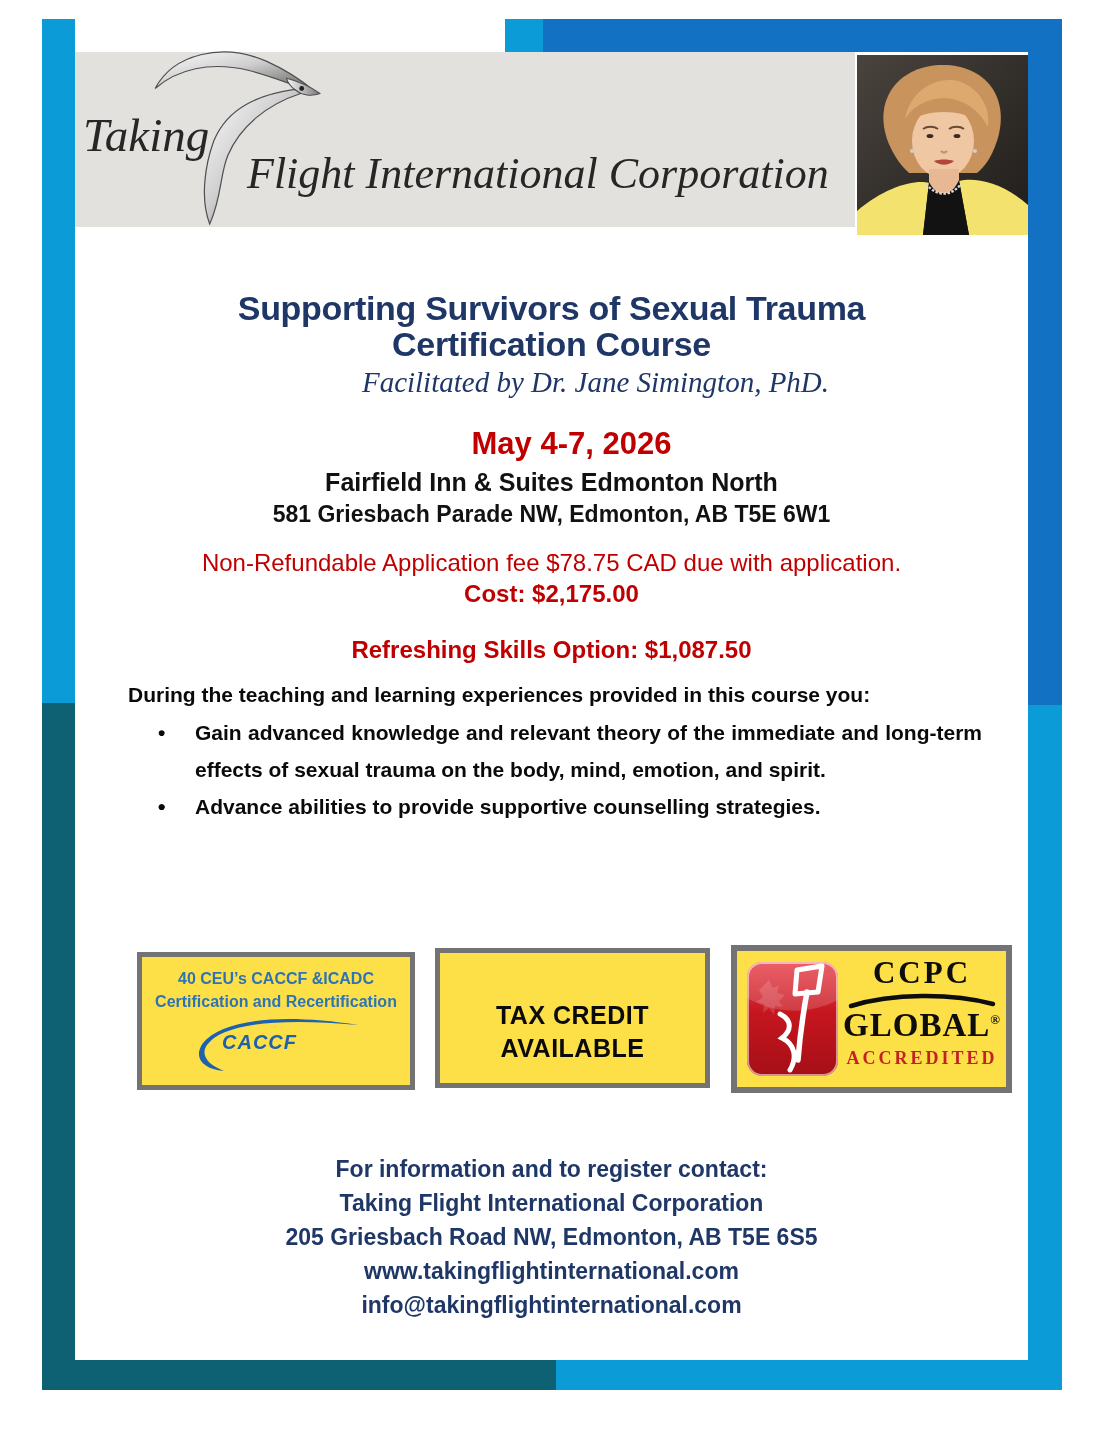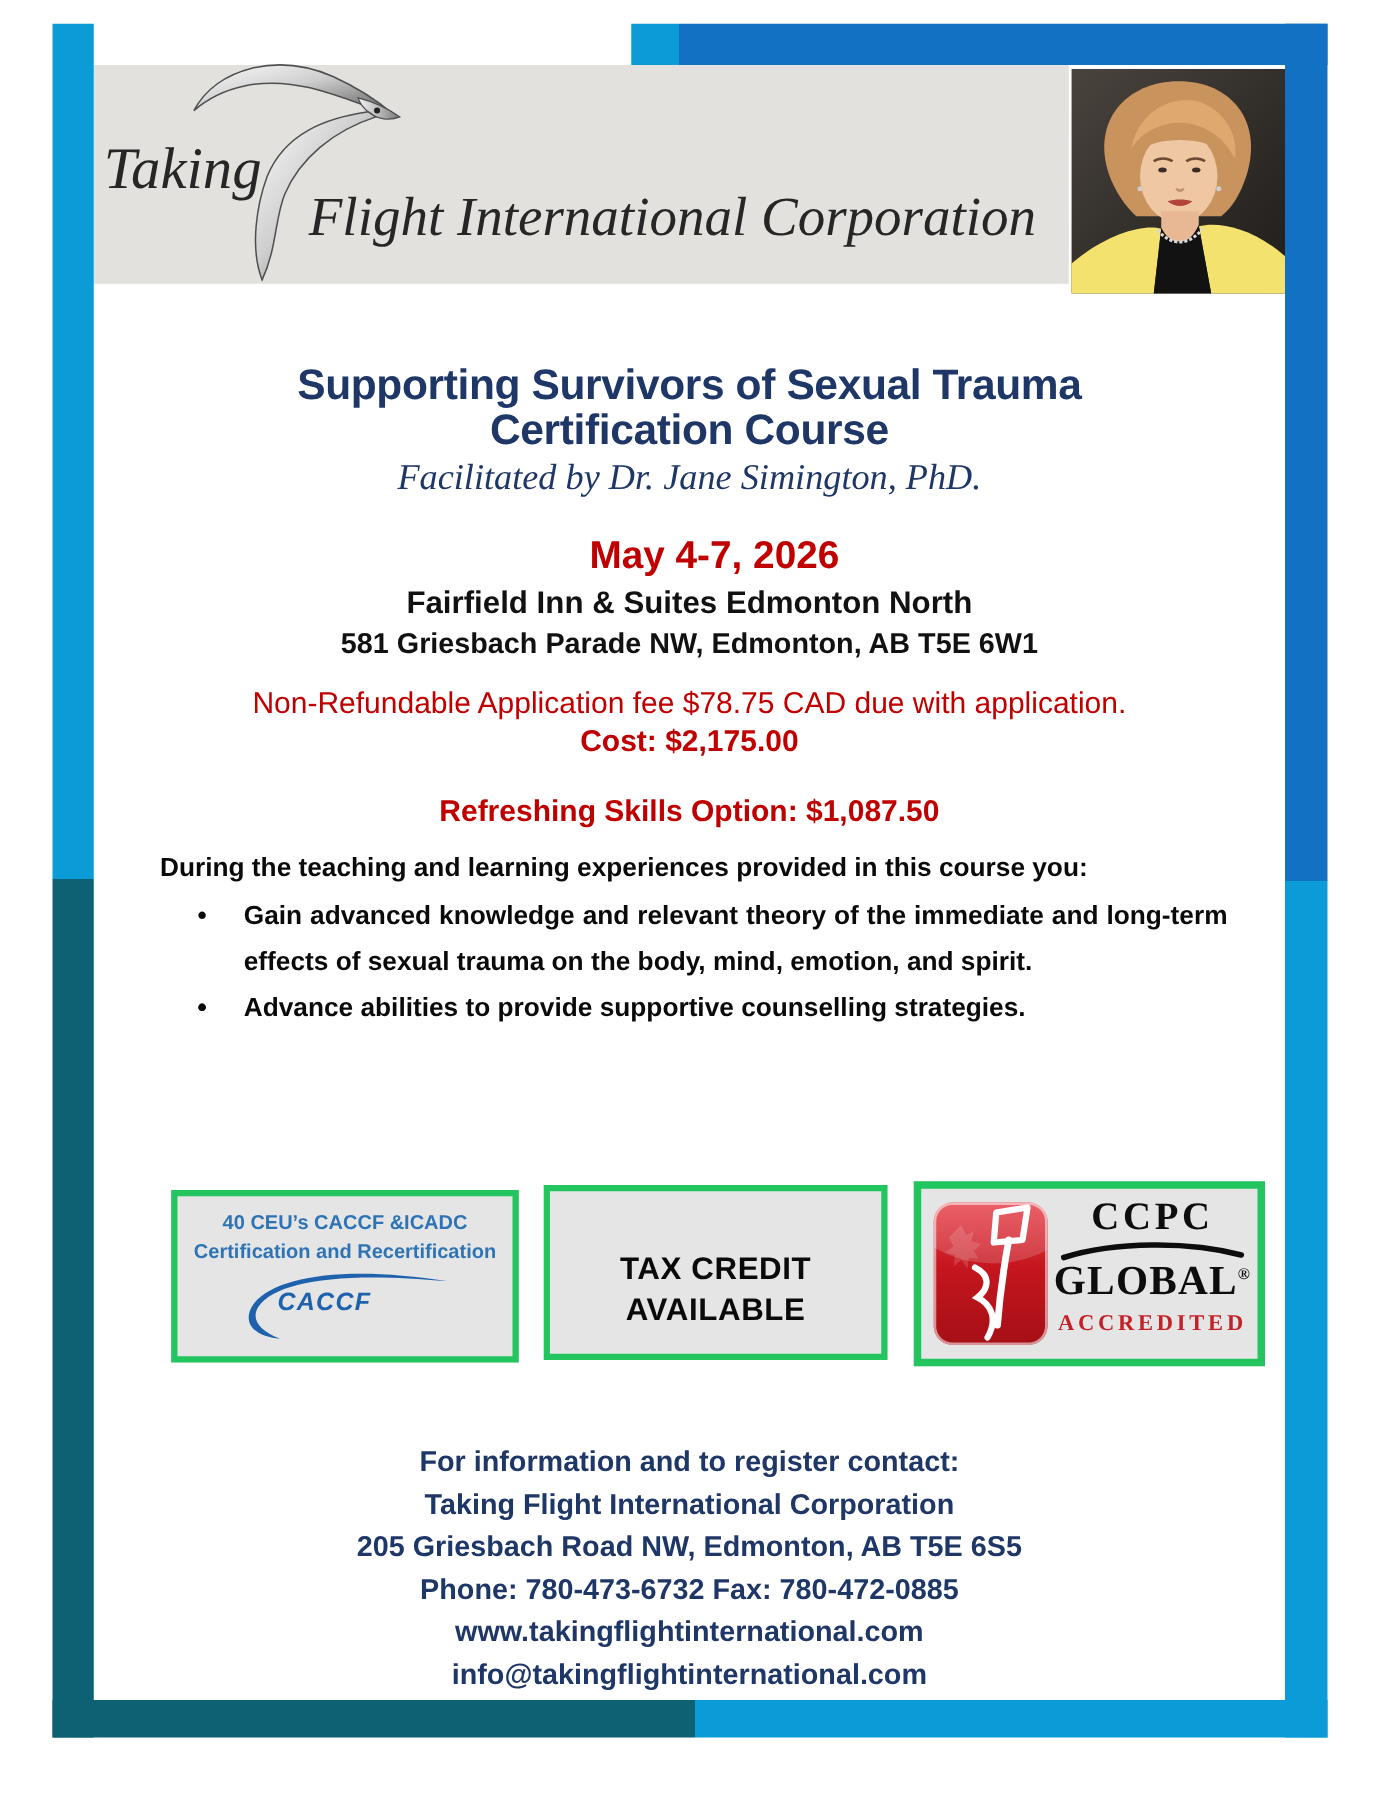--- a/index.html
+++ b/index.html
@@ -22,36 +22,36 @@
   .brand-taking { position:absolute; left:8px; top:56px; font-family:"Liberation Serif",serif;
                   font-style:italic; font-size:47px; color:#262626; }
   .bird-logo { position:absolute; left:72px; top:-6px; width:182px; height:184px; }
   .brand-rest { position:absolute; left:172px; top:96px; font-family:"Liberation Serif",serif;
                 font-style:italic; font-size:44px; color:#262626; white-space:nowrap; }
   .portrait { position:absolute; left:857px; top:55px; width:171px; height:180px; overflow:hidden; }
 
   
   .cblock { position:absolute; left:75px; width:953px; text-align:center; }
   .title { top:290px; color:#1E3766; font-weight:bold; font-size:34px; line-height:36px; letter-spacing:-0.3px; }
-  .facilitator { top:366px; color:#1E3766; font-family:"Liberation Serif",serif; font-style:italic; font-size:29px; }
+  .facilitator { top:366px; color:#1E3766; font-family:"Liberation Serif",serif; font-style:italic; font-size:29px;padding-left:44px; }
   .dates { top:426px; color:#C00000; font-weight:bold; font-size:31px;padding-left:20px; }
   .venue { top:468px; color:#111111; font-weight:bold; font-size:25px; }
   .address { top:501px; color:#111111; font-weight:bold; font-size:23px; }
   .fee { top:549px; color:#C00000; font-weight:normal; font-size:24px; }
   .cost { top:580px; color:#C00000; font-weight:bold; font-size:24px; }
   .refresher { top:636px; color:#C00000; font-weight:bold; font-size:24px; }
   .intro { position:absolute; left:128px; top:683px; width:880px; text-align:left;
            color:#0A0A0A; font-weight:bold; font-size:21px; }
   .outcomes { position:absolute; left:75px; top:714px; width:953px; margin:0; padding:0; list-style:none; }
   .outcomes li { position:relative; margin:0 46px 0 120px; text-align:justify;
                  color:#0A0A0A; font-weight:bold; font-size:21px; line-height:37px; }
   .bullet-dot { position:absolute; left:-37px; top:0; }
 
   
-  .badge { position:absolute; background:#e5e5e5; border:5px solid #22c55e; box-sizing:border-box; }
+  .badge { position:absolute; background:#fde047; border:5px solid #737373; box-sizing:border-box; }
   .badge-caccf { left:137px; top:952px; width:278px; height:138px; text-align:center; }
   .badge-caccf .bline { color:#2E74B5; font-weight:bold; font-size:16px; }
   .badge-caccf .bline1 { margin-top:13px; }
   .badge-caccf .bline2 { margin-top:5px; }
   .caccf-logo { position:relative; width:176px; height:62px; margin:2px auto 0; }
   .caccf-swoosh { position:absolute; left:0; top:0; width:176px; height:62px; }
   .caccf-word { position:absolute; left:34px; top:18px; font-style:italic; font-weight:bold;
                 font-size:20px; letter-spacing:1px; color:#1E62AE; }
 
   .badge-tax { left:435px; top:948px; width:275px; height:140px; text-align:center; }
@@ -194,21 +194,20 @@
       </svg>
       <div class="ccpc-line2"><span>GLOBAL</span><sup>®</sup></div>
       <div class="ccpc-line3">ACCREDITED</div>
     </div>
   </div>
 
   <div class="contact">
     <div>For information and to register contact:</div>
     <div>Taking Flight International Corporation</div>
     <div>205 Griesbach Road NW, Edmonton, AB T5E 6S5</div>
-    <div>Phone: 780-473-6732 Fax: 780-472-0885</div>
     <div>www.takingflightinternational.com</div>
     <div>info@takingflightinternational.com</div>
   </div>
 
   <div class="bar bar-left"></div>
   <div class="bar bar-top"></div>
   <div class="bar bar-right"></div>
   <div class="bar bar-bottom"></div>
 
 </div>

